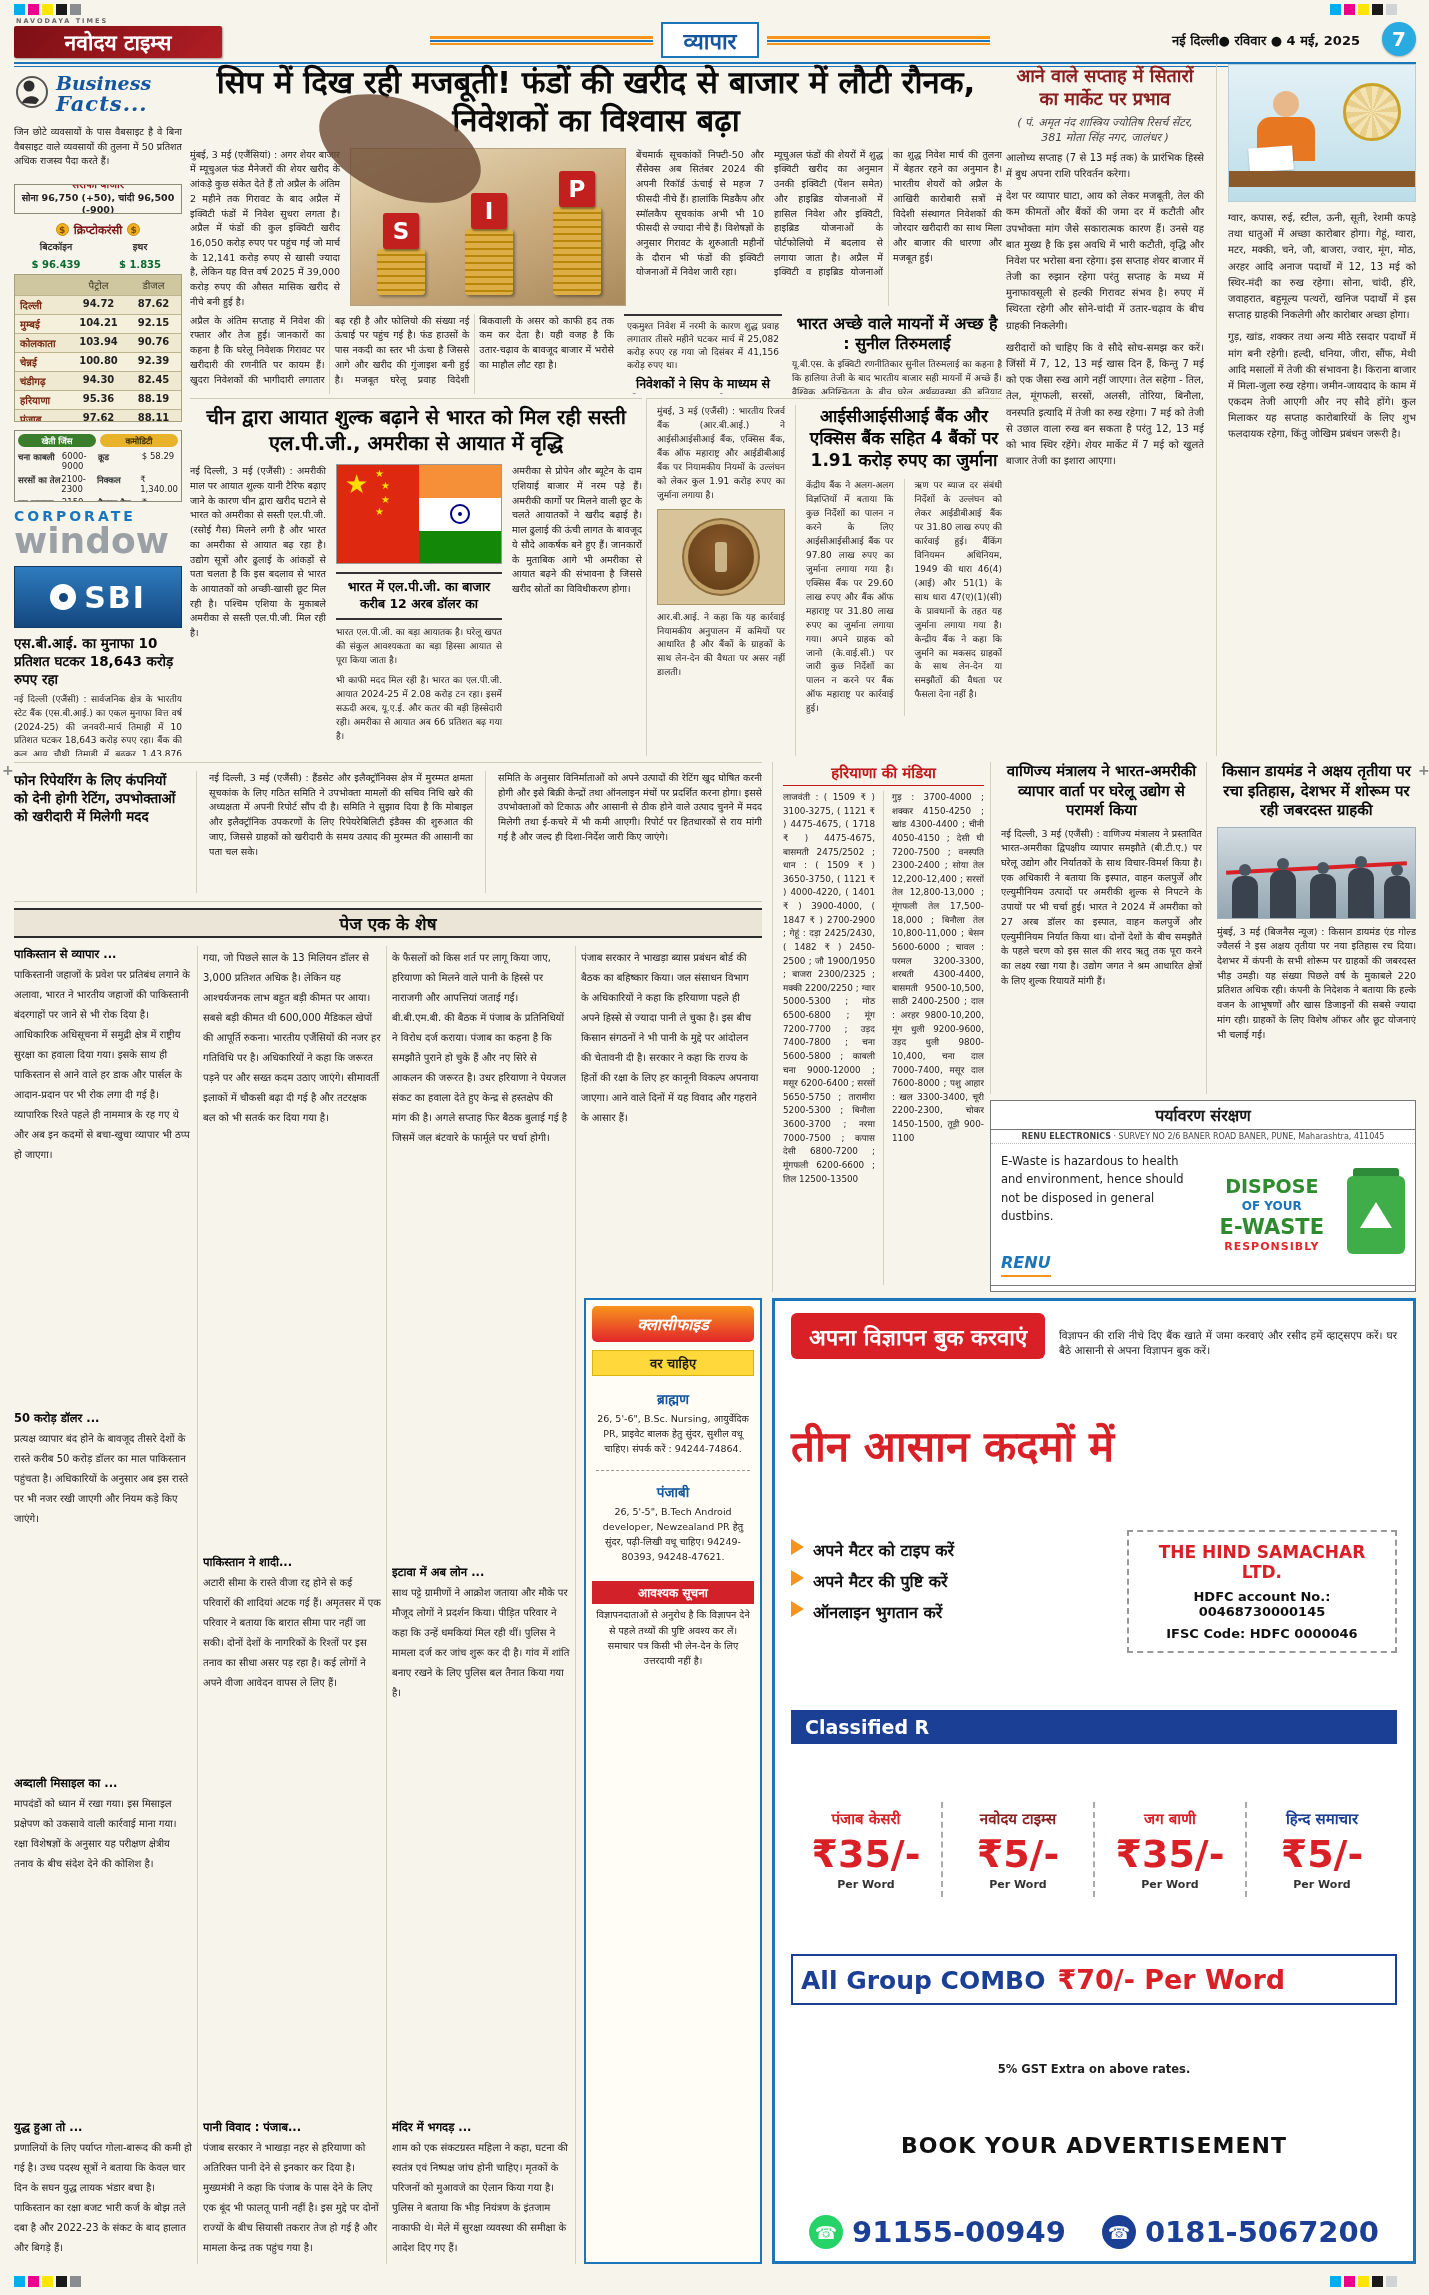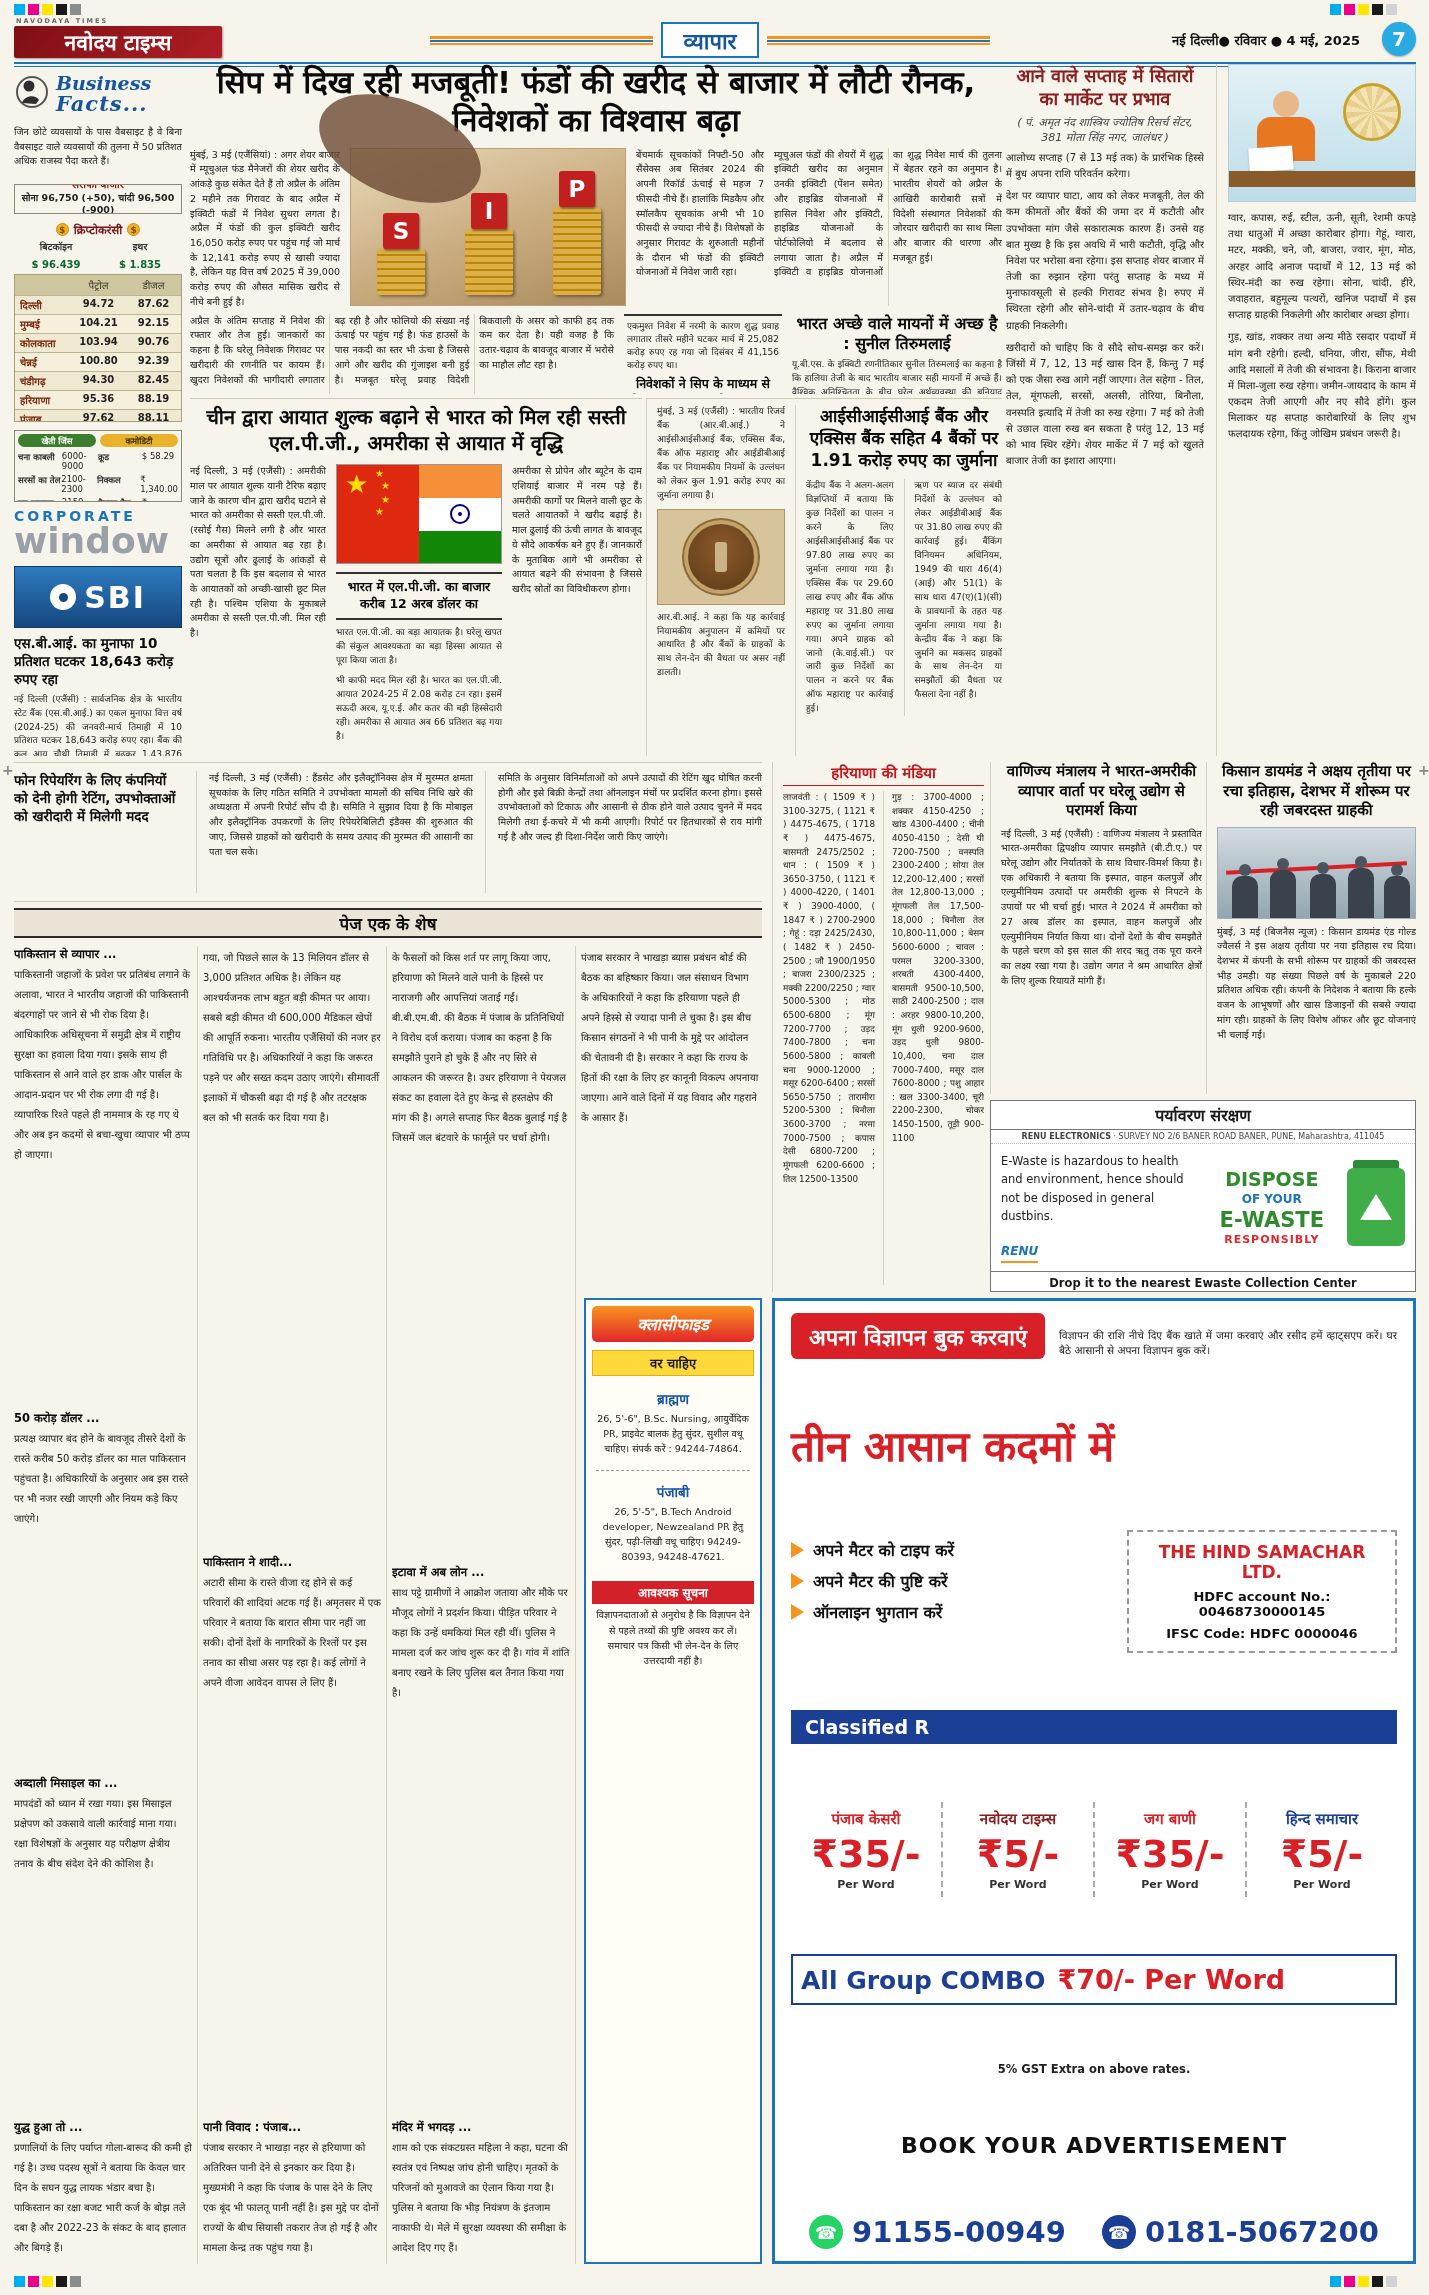--- a/index.html
+++ b/index.html
@@ -91,21 +91,21 @@
 .po-col .blk{margin-bottom:8px}
 .po-txt{font-size:10px;line-height:1.6;text-align:justify;color:#222}
 
 .mandi-title{color:#c2181b;font-weight:bold;font-size:15px;text-align:center;border-bottom:1.5px solid #c2181b;padding-bottom:3px;margin-bottom:5px}
 
 .ew{border:1px solid #777;background:#fff;display:flex;flex-direction:column}
 .ew-title{border-bottom:1px solid #777;font-weight:bold;font-size:16px;text-align:center;padding:3px 0}
 .ew-sub{font-size:8px;text-align:center;color:#444;padding:2px 4px;border-bottom:1px dotted #bbb}
 .ew-mid{display:flex;padding:8px 10px;gap:10px;align-items:center;flex:1}
 .ew-msg{flex:1.5;font-size:11.5px;line-height:1.6;color:#222}
-.renu{color:#1b75bb;font-weight:bold;font-style:italic;font-size:12px;border-bottom:2px solid #f7941d;display:inline-block;margin-top:16px}
+.renu{color:#1b75bb;font-weight:bold;font-style:italic;font-size:16px;border-bottom:2px solid #f7941d;display:inline-block;margin-top:24px}
 .ew-slogan{flex:1;text-align:center;line-height:1.25}
 .ew-s1{color:#2e8b2e;font-weight:bold;font-size:19px;display:block}
 .ew-s2{color:#1b75bb;font-weight:bold;font-size:12px;display:block}
 .ew-s3{color:#2e8b2e;font-weight:bold;font-size:21px;display:block}
 .ew-s4{color:#e2262b;font-weight:bold;font-size:11px;letter-spacing:1px;display:block}
 .bin{width:58px;height:78px;background:#3fae49;border-radius:6px;position:relative}
 .bin:before{content:"";position:absolute;top:-8px;left:6px;right:6px;height:8px;background:#2e8b3a;border-radius:3px 3px 0 0}
 .bin-tri{position:absolute;left:50%;top:50%;transform:translate(-50%,-50%);width:0;height:0;border-left:16px solid transparent;border-right:16px solid transparent;border-bottom:26px solid #fff}
 .ew-foot{border-top:1px solid #777;font-weight:bold;text-align:center;font-size:11.5px;padding:4px 0}
 
@@ -117,21 +117,21 @@
 .cl-red{background:#d22128;color:#fff;font-weight:bold;text-align:center;font-size:12px;padding:3px 0;margin-top:14px}
 .cl-dash{border-top:1px dashed #999;margin:10px 4px 0}
 
 .bk{border:3px solid #1b75bb;background:#fff;padding:12px 16px;display:flex;flex-direction:column;justify-content:space-between}
 .bk-toprow{display:flex;gap:14px;align-items:flex-end}
 .bk-head{background:#d92027;color:#fff;font-weight:bold;font-size:22px;padding:8px 18px;border-radius:6px;white-space:nowrap}
 .bk-note{font-size:10.5px;line-height:1.5;flex:1;color:#222;padding-top:4px;text-align:justify}
 .bk-big{color:#d92027;font-weight:bold;font-size:42px}
 .bk-mid{display:flex;gap:16px}
 .bk-steps{flex:1.3}
-.step{display:flex;align-items:center;gap:9px;font-weight:bold;font-size:16px;margin:9px 0;color:#111}
+.step{display:flex;gap:9px;font-weight:bold;font-size:16px;margin:9px 0;color:#111}
 .tri{width:0;height:0;border-left:13px solid #f7941d;border-top:8px solid transparent;border-bottom:8px solid transparent}
 .bk-co{flex:1;border:2px dashed #999;padding:10px;text-align:center;align-self:flex-start}
 .bk-co-name{color:#d92027;font-weight:bold;font-size:17px}
 .bk-acc{font-weight:bold;font-size:13px;margin-top:7px;color:#111}
 .bk-band{background:#1b3f94;color:#fff;font-weight:bold;font-size:19px;padding:6px 14px}
 .cards{display:flex}
 .card{flex:1;text-align:center;padding:6px 4px}
 .card+.card{border-left:2px dashed #aaa}
 .card-paper{font-weight:bold;font-size:15px}
 .card-price{font-weight:bold;font-size:38px;color:#d92027;margin:4px 0 2px}

